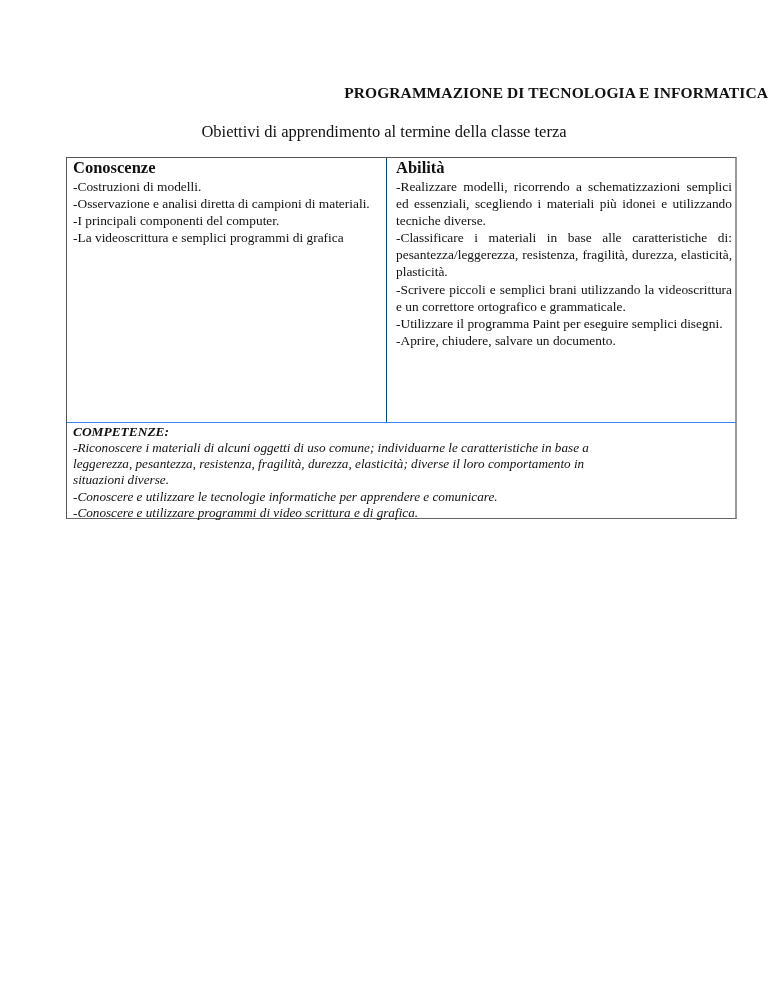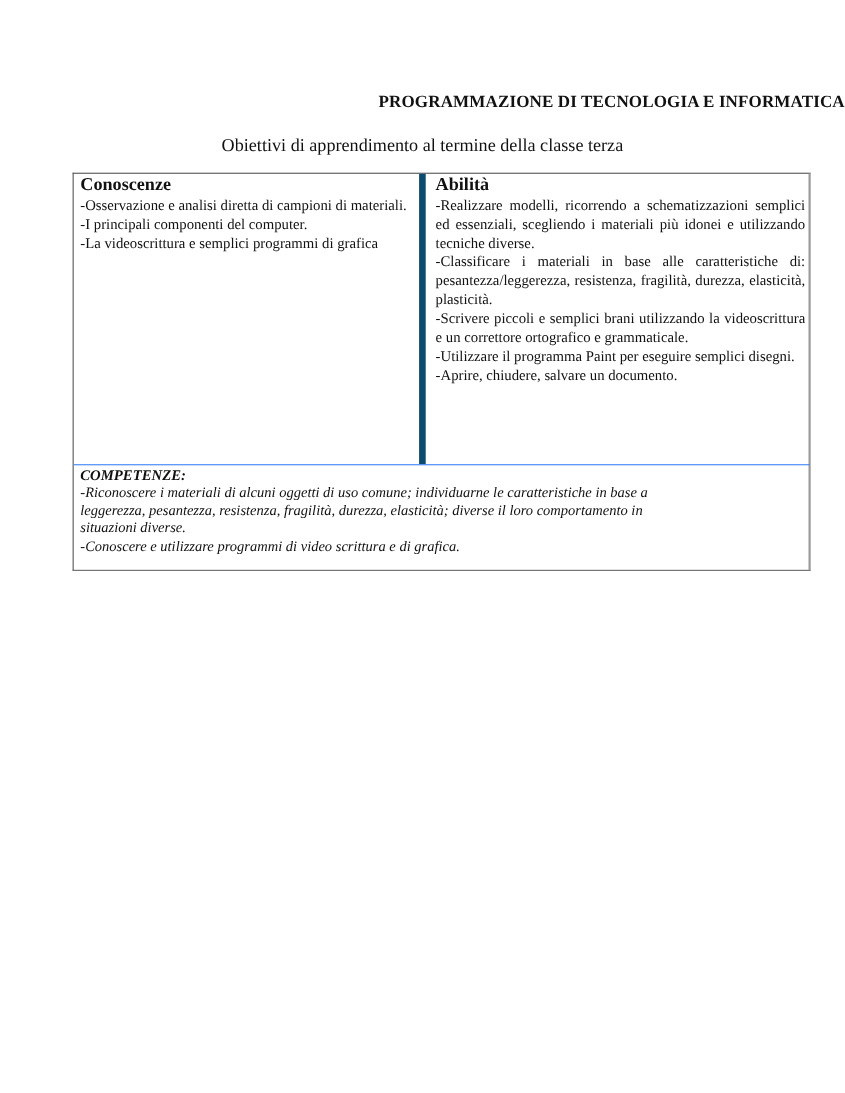--- a/index.html
+++ b/index.html
@@ -47,21 +47,21 @@
   .col {
     position: absolute;
     top: 0;
     height: 264px;
     box-sizing: border-box;
     padding: 1px 6px 0 6px;
   }
   .col-left {
     left: 0;
     width: 320px;
-    border-right: 6px solid #0c4a6e;
+    border-right: 1px solid #0c4a6e;
   }
   .col-right {
     left: 320px;
     width: 349px;
     padding-left: 9px;
     padding-right: 4px;
   }
   .col-head {
     font-weight: bold;
     font-size: 16.5px;
@@ -97,34 +97,36 @@
 </style>
 </head>
 <body>
 
 <div class="title">PROGRAMMAZIONE DI TECNOLOGIA E INFORMATICA</div>
 <div class="subtitle">Obiettivi di apprendimento al termine della classe terza</div>
 
 <div class="table">
   <div class="col col-left">
     <div class="col-head">Conoscenze</div>
+    <div class="col-item">-Costruzioni di modelli.</div>
     <div class="col-item">-Osservazione e analisi diretta di campioni di materiali.</div>
     <div class="col-item">-I principali componenti  del  computer.</div>
     <div class="col-item">-La videoscrittura e semplici programmi di grafica</div>
   </div>
 
   <div class="col col-right">
     <div class="col-head">Abilità</div>
     <div class="col-item">-Realizzare modelli, ricorrendo a schematizzazioni semplici ed essenziali, scegliendo i materiali più idonei e utilizzando tecniche diverse.</div>
     <div class="col-item">-Classificare i materiali in base alle caratteristiche di: pesantezza/leggerezza, resistenza, fragilità, durezza, elasticità, plasticità.</div>
     <div class="col-item">-Scrivere piccoli e semplici brani utilizzando la videoscrittura e un correttore ortografico e grammaticale.</div>
     <div class="col-item">-Utilizzare il programma Paint per eseguire semplici disegni.</div>
     <div class="col-item">-Aprire, chiudere, salvare un documento.</div>
   </div>
 
   <div class="competenze">
     <div class="comp-head">COMPETENZE:</div>
     <div class="comp-item">-Riconoscere i materiali di alcuni oggetti di uso comune; individuarne le caratteristiche in base a</div>
     <div class="comp-item">leggerezza, pesantezza, resistenza, fragilità, durezza, elasticità; diverse il loro comportamento in</div>
     <div class="comp-item">situazioni diverse.</div>
+    <div class="comp-item">-Conoscere e utilizzare le tecnologie informatiche per apprendere e comunicare.</div>
     <div class="comp-item">-Conoscere e utilizzare programmi di video scrittura e di grafica.</div>
   </div>
 </div>
 
 </body></html>

